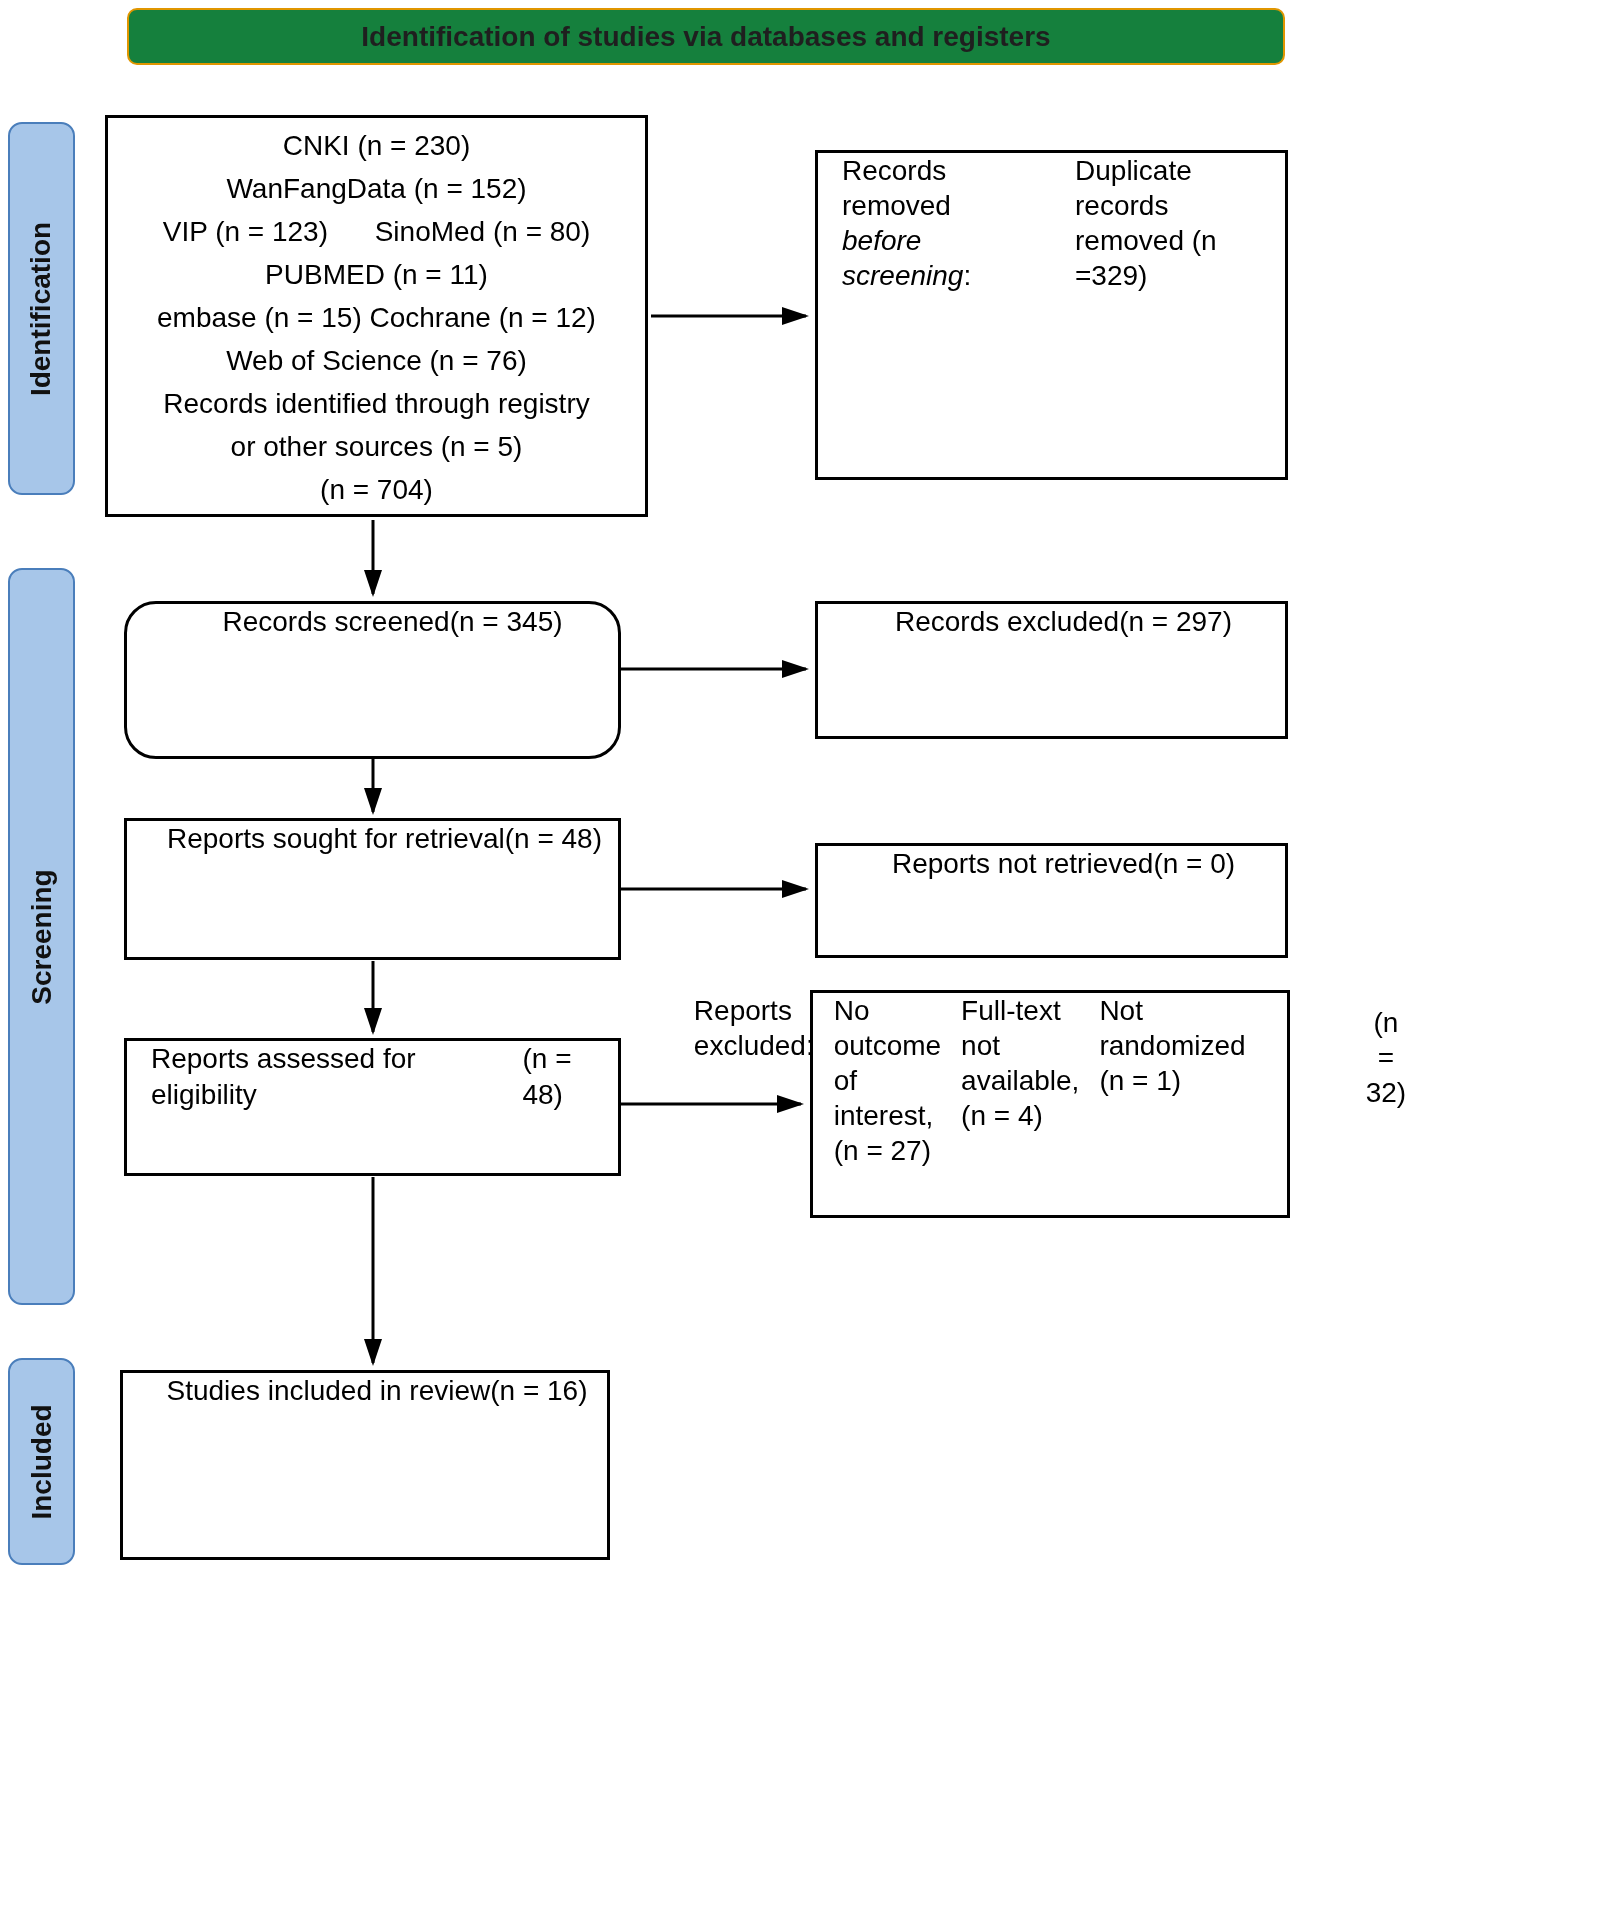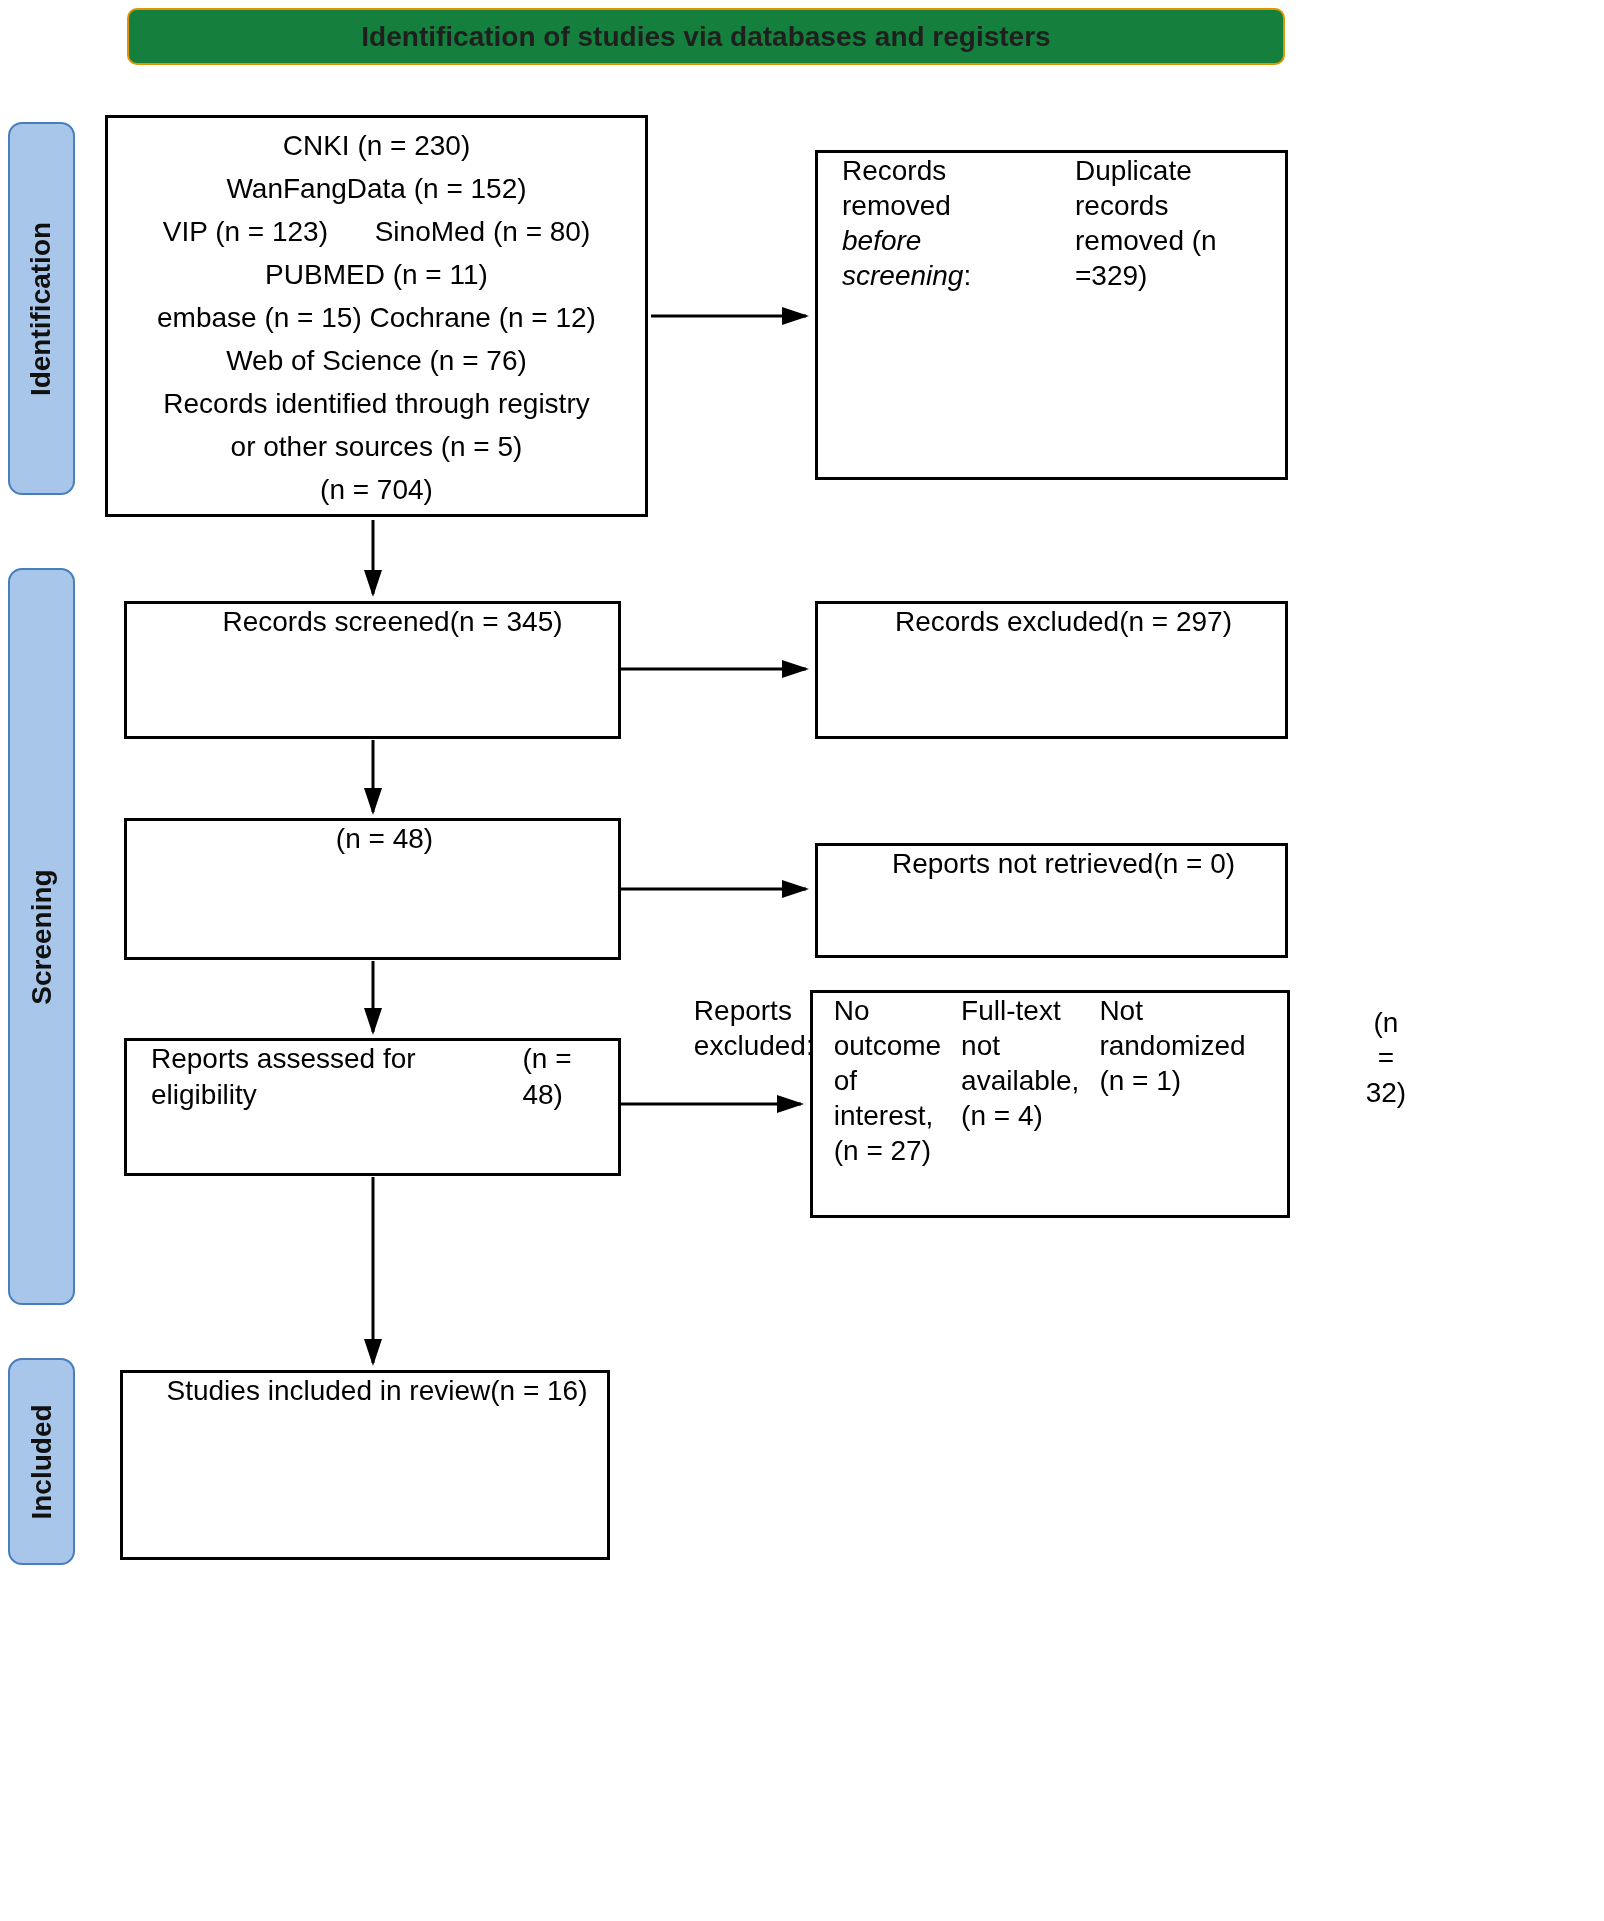--- a/index.html
+++ b/index.html
@@ -56,21 +56,21 @@
     line-height: 36px;
   }
   .vcenter { display: flex; flex-direction: row; justify-content: center; }
 
   .box-sources { left: 105px; top: 115px; width: 543px; height: 402px; padding-top: 6px; }
   .box-sources .line { text-align: center; line-height: 43px; white-space: nowrap; }
 
   .box-removed { left: 815px; top: 150px; width: 473px; height: 330px; padding: 0 24px; line-height: 35px; }
   .box-removed .item { padding-left: 48px; }
 
-  .box-screened      { left: 124px; top: 601px;  width: 497px; height: 138px; padding-left: 40px; }
+  .box-screened      { left: 124px; top: 601px;  width: 497px; height: 158px; padding-left: 40px; border-radius: 32px; }
   .box-rec-excluded  { left: 815px; top: 601px;  width: 473px; height: 138px; padding-left: 24px; }
   .box-sought        { left: 124px; top: 818px;  width: 497px; height: 142px; padding-left: 24px; }
   .box-not-retrieved { left: 815px; top: 843px;  width: 473px; height: 115px; padding-left: 24px; }
   .box-assessed      { left: 124px; top: 1038px; width: 497px; height: 138px; padding-left: 24px; }
 
   .box-rep-excluded  { left: 810px; top: 990px; width: 480px; height: 228px; padding: 0 22px; line-height: 35px; }
   .box-rep-excluded .item { padding-left: 20px; }
   .box-rep-excluded .total { text-align: center; padding-left: 120px; margin-top: 12px; }
 
   .box-included { left: 120px; top: 1370px; width: 490px; height: 190px; padding-left: 24px; }
@@ -138,20 +138,21 @@
     <div>Records screened</div>
     <div>(n = 345)</div>
   </div>
 
   <div class="fbox box-rec-excluded vcenter">
     <div>Records excluded</div>
     <div>(n = 297)</div>
   </div>
 
   <div class="fbox box-sought vcenter">
+    <div>Reports sought for retrieval</div>
     <div>(n = 48)</div>
   </div>
 
   <div class="fbox box-not-retrieved vcenter">
     <div>Reports not retrieved</div>
     <div>(n = 0)</div>
   </div>
 
   <div class="fbox box-assessed vcenter">
     <div>Reports assessed for eligibility</div>

